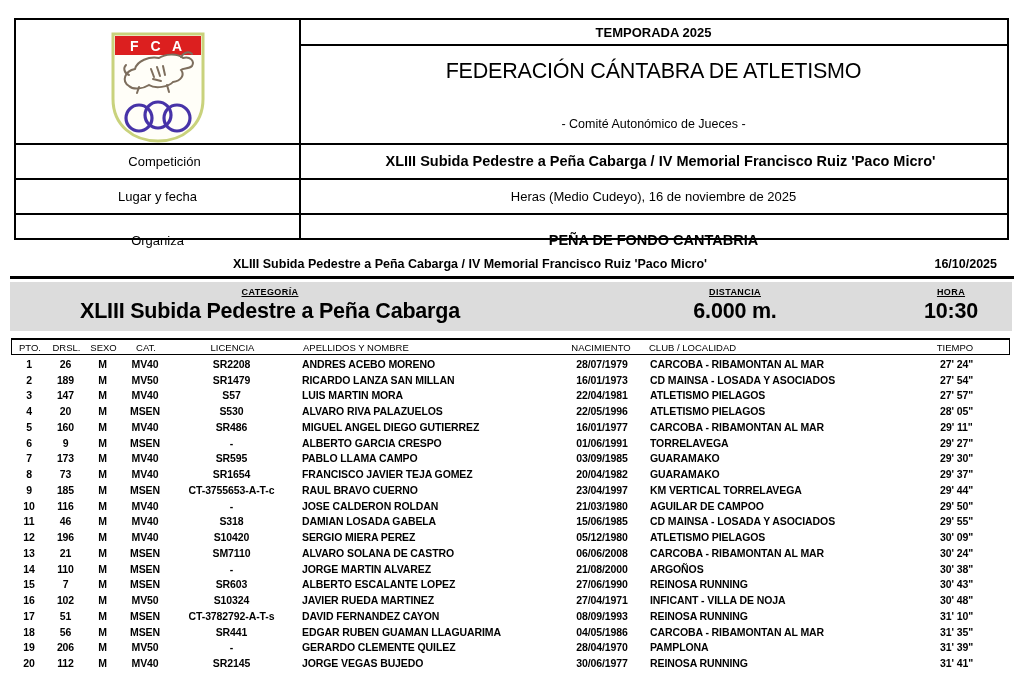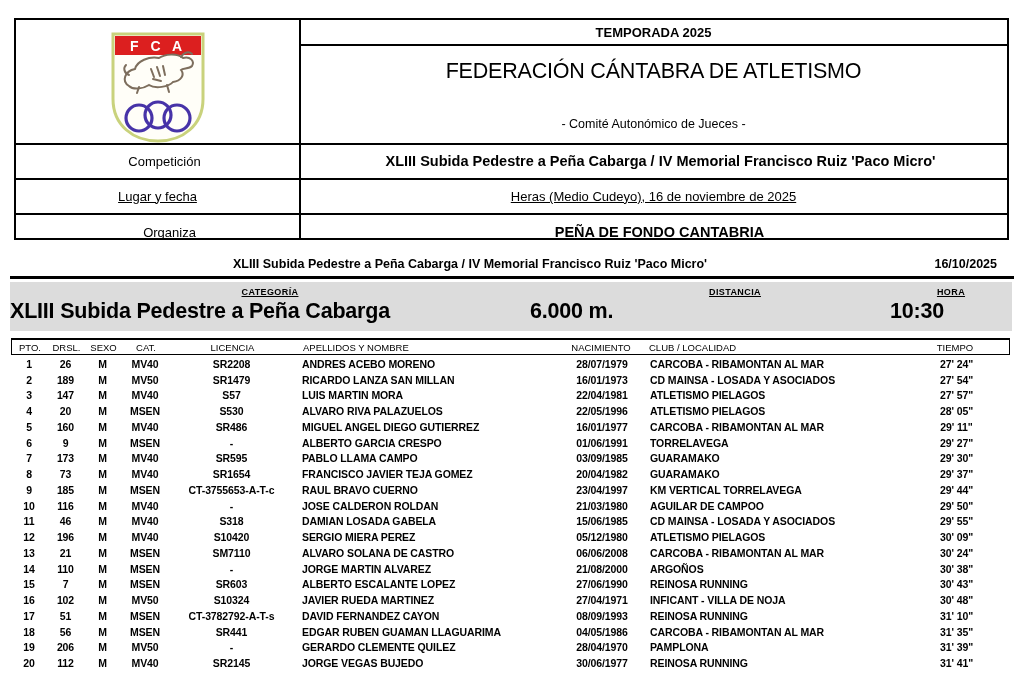--- a/index.html
+++ b/index.html
@@ -18,41 +18,41 @@
 
   .cell { position:absolute; display:flex; align-items:center; justify-content:center; text-align:center; }
   .cell-logo { left:0; top:0; width:283px; height:135px; }
   .cell-temporada { left:284px; right:0; top:0; height:24px; font-weight:bold; font-size:13px; }
   .cell-fed { left:284px; right:0; top:25px; height:98px; }
   .fed-title { position:absolute; left:0; right:0; top:14px; text-align:center; font-weight:normal; font-size:21.5px; letter-spacing:-0.2px; }
   .fed-sub { position:absolute; left:0; right:0; top:72px; text-align:center; font-size:12.5px; }
   .lbl { left:0; width:283px; font-size:13px; }
   .val { left:284px; right:0; }
   .r1 { top:124px; height:34px;padding-left:14px; }
-  .r2 { top:159px; height:34px;text-decoration:underline; }
-  .r3 { top:204px; height:16px;margin-left:12px; }
+  .r2 { top:159px; height:34px; }
+  .r3 { top:212px; height:16px; }
   .v-bold { font-weight:bold; font-size:14.5px; }
   .v-reg { font-size:13px; }
 
   
   .logo-svg { display:block; }
 
   
   .sec-title { position:absolute; left:14px; top:257px; width:912px; text-align:center; font-weight:bold; font-size:12.5px; }
   .sec-date  { position:absolute; top:257px; right:27px; font-weight:bold; font-size:12.5px; }
   .thick-line { position:absolute; left:10px; top:276px; width:1004px; height:3px; background:#000; }
 
   
   .band { position:absolute; left:10px; top:282px; width:1002px; height:49px; background:#dcdcdc; }
   .band-col { position:absolute; top:0; height:100%; }
   .band-cat  { left:0; width:520px; }
   .band-dist { left:520px; width:410px; }
   .band-hora { left:880px; width:122px; }
   .band-label { position:absolute; top:5px; left:0; right:0; text-align:center; font-size:9px; font-weight:bold; letter-spacing:0.4px; text-decoration:underline; }
-  .band-value { position:absolute; top:17px; left:0; right:0; font-size:21.5px; font-weight:bold; letter-spacing:-0.2px; }
+  .band-value { position:absolute; top:17px; left:0; right:0; text-align:center; font-size:21.5px; font-weight:bold; letter-spacing:-0.2px; }
 
   
   .thead { position:absolute; left:11px; top:338px; width:999px; height:17px;
            border:1.5px solid #000; border-top:2.5px solid #000;
            display:grid; grid-template-columns:36px 37px 37px 48px 125px 268px 76px 263px 106px;
            align-items:center; font-size:9.5px; }
   .tbody { position:absolute; left:11px; top:356px; width:999px; }
   .trow  { display:grid; grid-template-columns:36px 37px 37px 48px 125px 270px 76px 263px 107px;
            height:15.75px; align-items:center; font-size:10.5px; font-weight:bold; letter-spacing:-0.1px; }
   .hc, .tc { overflow:hidden; white-space:nowrap; }

